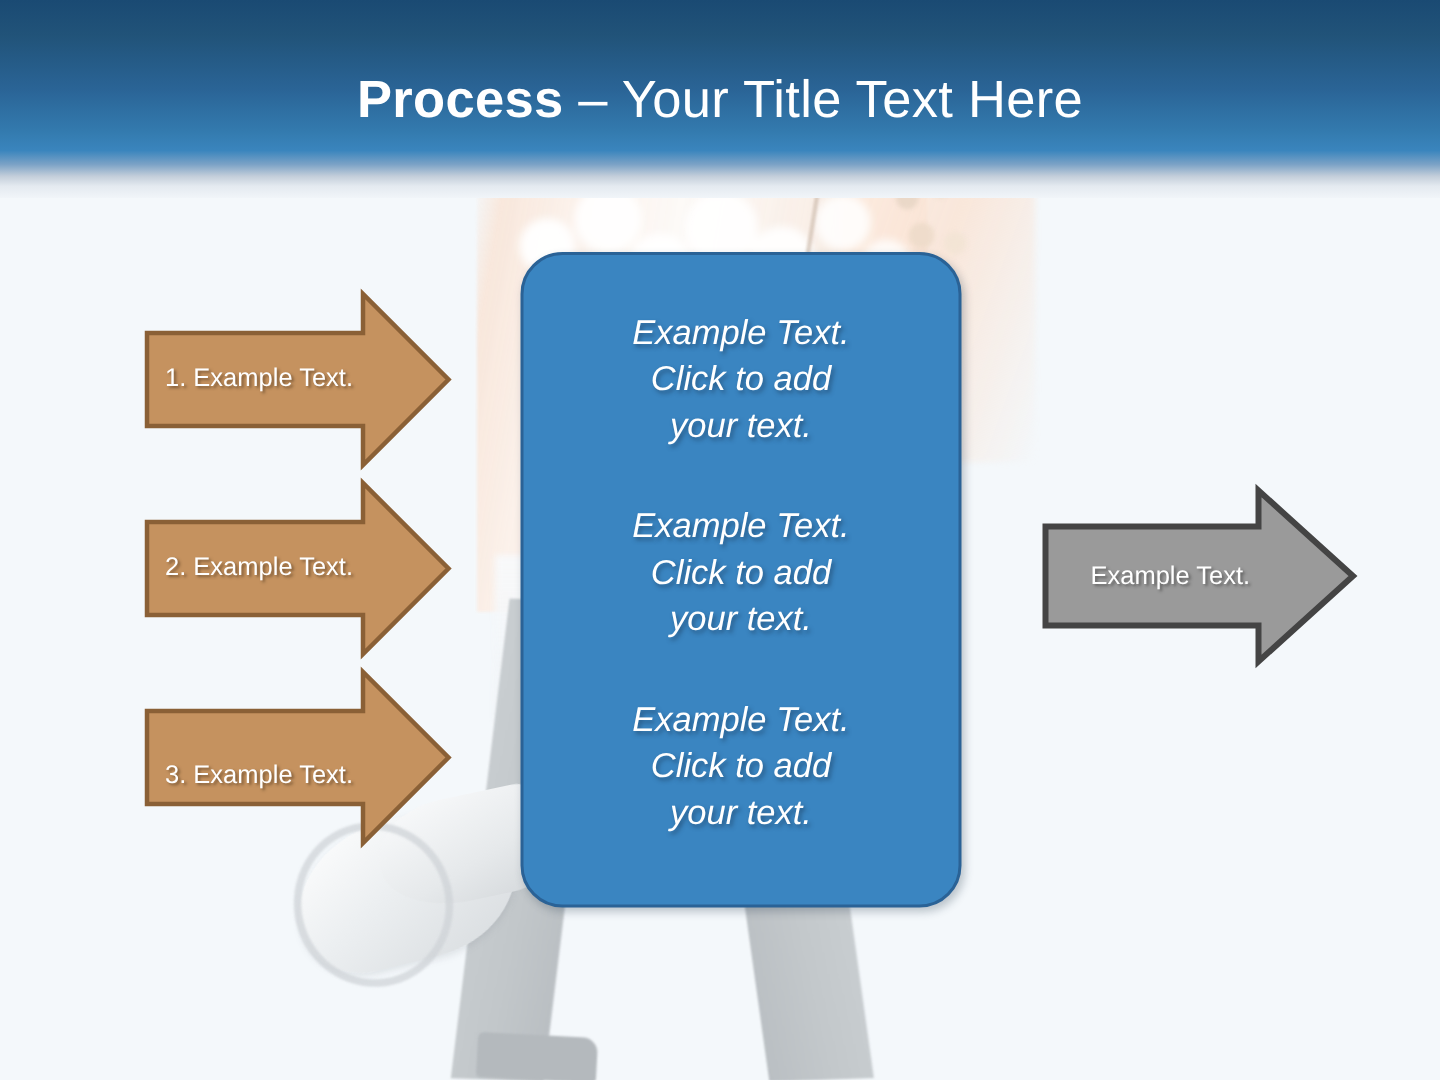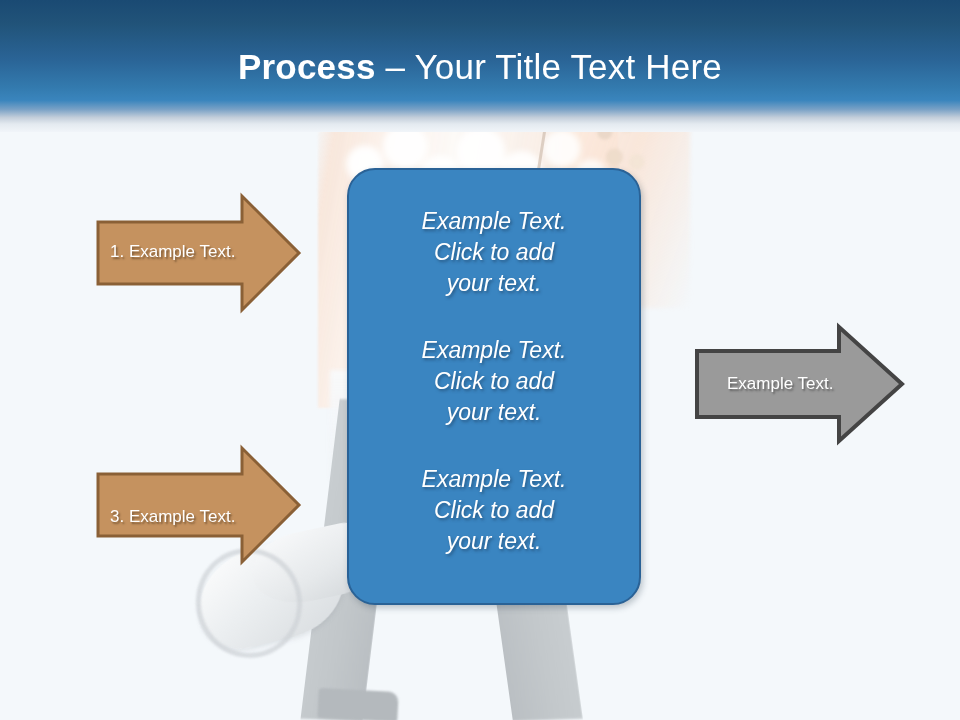--- a/index.html
+++ b/index.html
@@ -268,20 +268,26 @@
     <span class="t-bold">Process</span><span class="t-rest"> – Your Title Text Here</span>
   </div>
 
   <div class="arrow" style="left:96px; top:194px;">
     <svg width="205" height="118" viewBox="0 0 205 118">
       <polygon points="2,28 146,28 146,2 203,59 146,116 146,90 2,90" fill="#c5925f" stroke="#8a6036" stroke-width="3" stroke-linejoin="miter"></polygon>
     </svg>
     <span class="arrow-label" style="left:14px; top:47px;">1.  Example Text.</span>
   </div>
 
+  <div class="arrow" style="left:96px; top:320px;">
+    <svg width="205" height="118" viewBox="0 0 205 118">
+      <polygon points="2,28 146,28 146,2 203,59 146,116 146,90 2,90" fill="#c5925f" stroke="#8a6036" stroke-width="3" stroke-linejoin="miter"></polygon>
+    </svg>
+    <span class="arrow-label" style="left:14px; top:47px;">2.  Example Text.</span>
+  </div>
 
   <div class="arrow" style="left:96px; top:446px;">
     <svg width="205" height="118" viewBox="0 0 205 118">
       <polygon points="2,28 146,28 146,2 203,59 146,116 146,90 2,90" fill="#c5925f" stroke="#8a6036" stroke-width="3" stroke-linejoin="miter"></polygon>
     </svg>
     <span class="arrow-label" style="left:14px; top:47px;margin-top:13px;">3.  Example Text.</span>
   </div>
 
   <div class="blue-box">
     <p class="box-para">Example Text.

